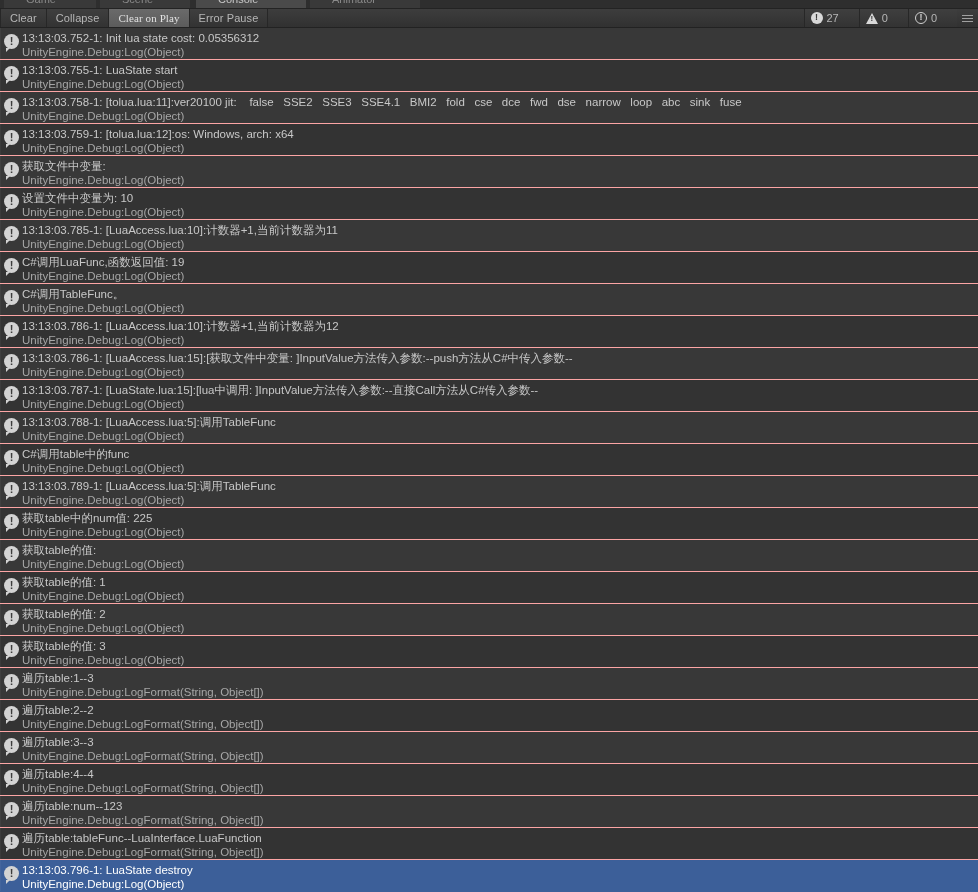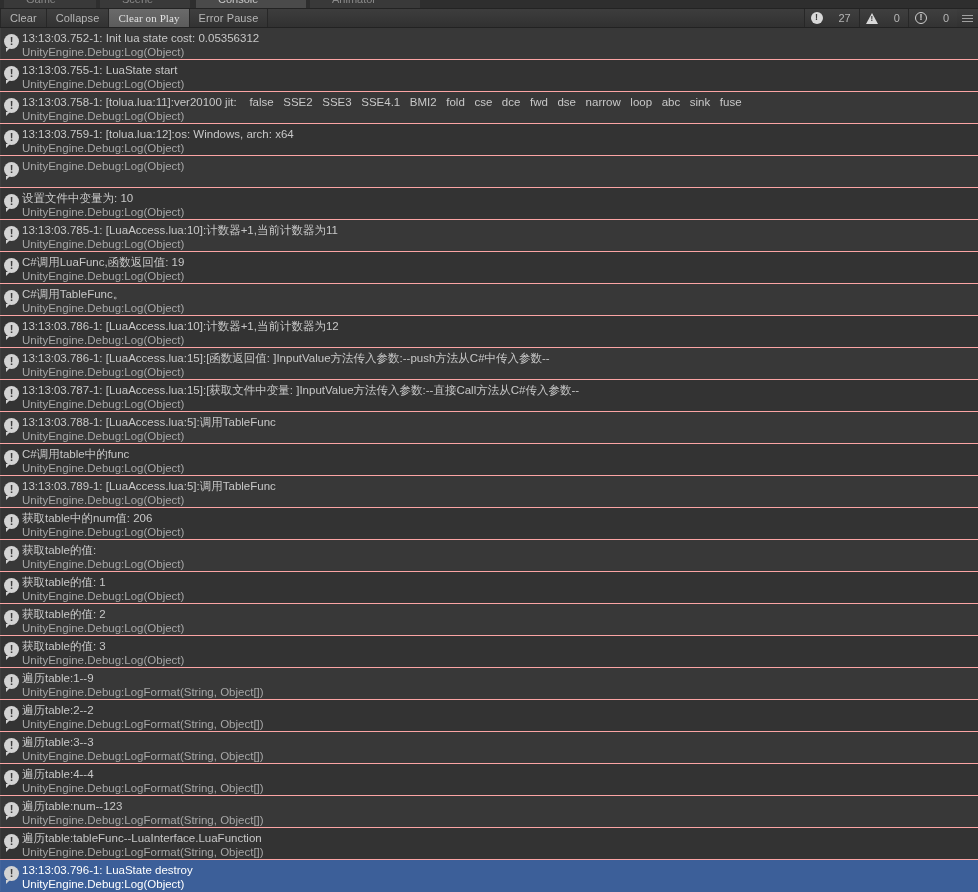--- a/index.html
+++ b/index.html
@@ -68,22 +68,22 @@
   .toolbar-spacer { flex: 1; background: linear-gradient(#3d3d3d, #313131); }
 
   .counters {
     display: flex;
     align-items: stretch;
     border-left: 1px solid #272727;
   }
   .counter {
     display: flex;
     align-items: center;
-    gap: 16px;
-    padding: 0 8px 0 6px;
+    gap: 4px;
+    padding: 0 20px 0 6px;
     font-size: 11px;
     color: #b6b6b6;
     background: linear-gradient(#3f3f3f, #333333);
     border-right: 1px solid #272727;
   }
   .counter:last-child { border-right: none; }
 
   
   .ic-info {
     width: 12px; height: 12px; border-radius: 50%;
@@ -258,20 +258,21 @@
       <div class="msg">13:13:03.758-1: [tolua.lua:11]:ver20100 jit:    false   SSE2   SSE3   SSE4.1   BMI2   fold   cse   dce   fwd   dse   narrow   loop   abc   sink   fuse</div>
       <div class="stack">UnityEngine.Debug:Log(Object)</div>
     </div>
     <div class="row odd">
       <div class="rowicon"></div>
       <div class="msg">13:13:03.759-1: [tolua.lua:12]:os: Windows, arch: x64</div>
       <div class="stack">UnityEngine.Debug:Log(Object)</div>
     </div>
     <div class="row even">
       <div class="rowicon"></div>
+      <div class="msg">获取文件中变量:</div>
       <div class="stack">UnityEngine.Debug:Log(Object)</div>
     </div>
     <div class="row odd">
       <div class="rowicon"></div>
       <div class="msg">设置文件中变量为: 10</div>
       <div class="stack">UnityEngine.Debug:Log(Object)</div>
     </div>
     <div class="row even">
       <div class="rowicon"></div>
       <div class="msg">13:13:03.785-1: [LuaAccess.lua:10]:计数器+1,当前计数器为11</div>
@@ -287,46 +288,46 @@
       <div class="msg">C#调用TableFunc。</div>
       <div class="stack">UnityEngine.Debug:Log(Object)</div>
     </div>
     <div class="row odd">
       <div class="rowicon"></div>
       <div class="msg">13:13:03.786-1: [LuaAccess.lua:10]:计数器+1,当前计数器为12</div>
       <div class="stack">UnityEngine.Debug:Log(Object)</div>
     </div>
     <div class="row even">
       <div class="rowicon"></div>
-      <div class="msg">13:13:03.786-1: [LuaAccess.lua:15]:[函数返回值: ]InputValue方法传入参数:--push方法从C#中传入参数--</div>
-      <div class="stack">UnityEngine.Debug:Log(Object)</div>
-    </div>
-    <div class="row odd">
-      <div class="rowicon"></div>
-      <div class="msg">13:13:03.787-1: [LuaAccess.lua:15]:[获取文件中变量: ]InputValue方法传入参数:--直接Call方法从C#传入参数--</div>
+      <div class="msg">13:13:03.786-1: [LuaAccess.lua:15]:[获取文件中变量: ]InputValue方法传入参数:--push方法从C#中传入参数--</div>
+      <div class="stack">UnityEngine.Debug:Log(Object)</div>
+    </div>
+    <div class="row odd">
+      <div class="rowicon"></div>
+      <div class="msg">13:13:03.787-1: [LuaState.lua:15]:[lua中调用: ]InputValue方法传入参数:--直接Call方法从C#传入参数--</div>
       <div class="stack">UnityEngine.Debug:Log(Object)</div>
     </div>
     <div class="row even">
       <div class="rowicon"></div>
       <div class="msg">13:13:03.788-1: [LuaAccess.lua:5]:调用TableFunc</div>
       <div class="stack">UnityEngine.Debug:Log(Object)</div>
     </div>
     <div class="row odd">
       <div class="rowicon"></div>
       <div class="msg">C#调用table中的func</div>
       <div class="stack">UnityEngine.Debug:Log(Object)</div>
     </div>
     <div class="row even">
       <div class="rowicon"></div>
       <div class="msg">13:13:03.789-1: [LuaAccess.lua:5]:调用TableFunc</div>
       <div class="stack">UnityEngine.Debug:Log(Object)</div>
     </div>
     <div class="row odd">
       <div class="rowicon"></div>
-      <div class="msg">获取table中的num值: 206</div>
+      <div class="msg">获取table中的num值: 225</div>
       <div class="stack">UnityEngine.Debug:Log(Object)</div>
     </div>
     <div class="row even">
       <div class="rowicon"></div>
       <div class="msg">获取table的值:</div>
       <div class="stack">UnityEngine.Debug:Log(Object)</div>
     </div>
     <div class="row odd">
       <div class="rowicon"></div>
       <div class="msg">获取table的值: 1</div>
@@ -337,21 +338,21 @@
       <div class="msg">获取table的值: 2</div>
       <div class="stack">UnityEngine.Debug:Log(Object)</div>
     </div>
     <div class="row odd">
       <div class="rowicon"></div>
       <div class="msg">获取table的值: 3</div>
       <div class="stack">UnityEngine.Debug:Log(Object)</div>
     </div>
     <div class="row even">
       <div class="rowicon"></div>
-      <div class="msg">遍历table:1--9</div>
+      <div class="msg">遍历table:1--3</div>
       <div class="stack">UnityEngine.Debug:LogFormat(String, Object[])</div>
     </div>
     <div class="row odd">
       <div class="rowicon"></div>
       <div class="msg">遍历table:2--2</div>
       <div class="stack">UnityEngine.Debug:LogFormat(String, Object[])</div>
     </div>
     <div class="row even">
       <div class="rowicon"></div>
       <div class="msg">遍历table:3--3</div>

